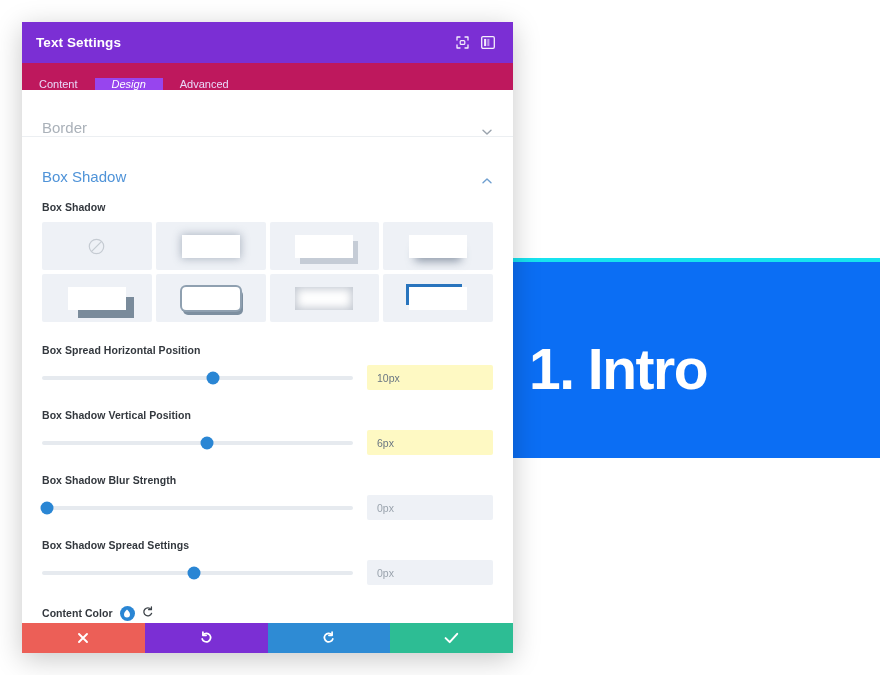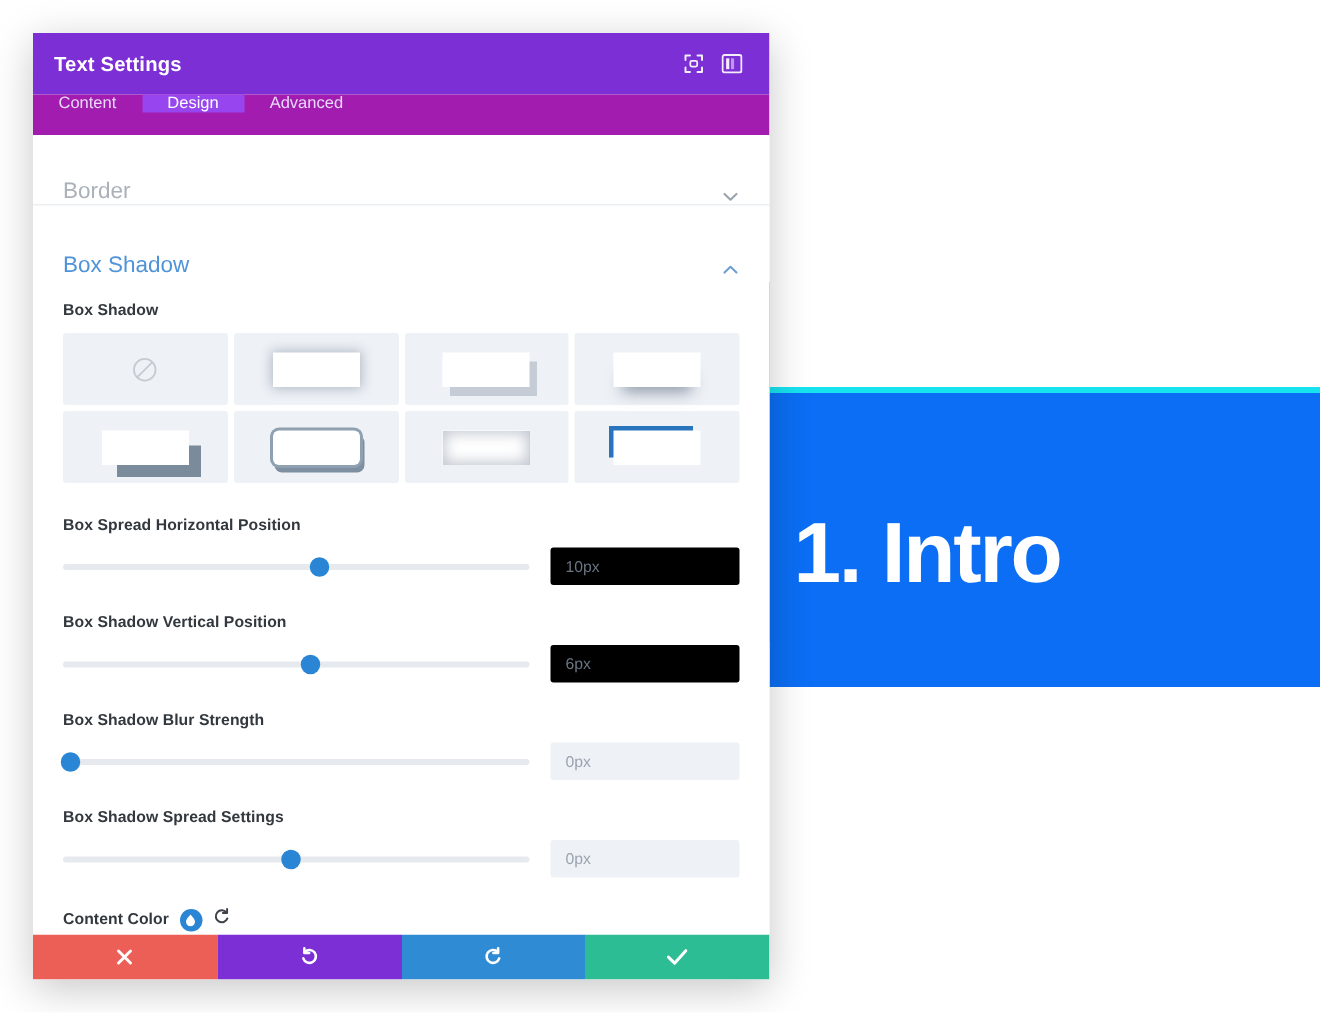--- a/index.html
+++ b/index.html
@@ -55,27 +55,27 @@
   }
   #modal-title{color:#fff;font-size:13.5px;font-weight:bold;flex:1;letter-spacing:.1px;}
   .hdr-icon{
     width:22px;height:22px;display:flex;align-items:center;justify-content:center;
     cursor:pointer;opacity:.92;margin-left:4px;
   }
   .hdr-icon svg{display:block;}
 
   
   #modal-tabs{
-    height:27px;background:#a21caf;display:flex;align-items:flex-start;flex:0 0 auto;
+    height:27px;background:#be185d;display:flex;align-items:flex-end;flex:0 0 auto;
   }
   .mtab{
     padding:0 17px;display:flex;align-items:center;justify-content:center;
     font-size:11px;color:#e9d9fb;cursor:pointer;font-weight:normal;
   }
-  .mtab.active{background:#9745ee;color:#ffffff;}
+  .mtab.active{background:#9745ee;color:#ffffff;font-style:italic;}
 
   
   #modal-body{
     flex:1 1 auto;overflow:hidden;position:relative;background:#fff;
   }
   #modal-scroll{
     position:absolute;inset:0;overflow-y:auto;padding:0;
   }
 
   
@@ -120,21 +120,21 @@
   }
   .knob{
     position:absolute;top:50%;width:13px;height:13px;border-radius:50%;
     background:#2a86d4;transform:translate(-50%,-50%);cursor:pointer;
   }
   .num-input{
     width:126px;height:25px;background:#eef1f6;border:none;border-radius:2px;
     font-size:10.5px;color:#9aa3ad;padding:0 10px;box-sizing:border-box;
     display:flex;align-items:center;font-family:inherit;
   }
-  .num-input.filled{background:#000000;color:#6a7683;}
+  .num-input.filled{background:#fef9c3;color:#6a7683;}
 
   
   #shadow-color-label-row{display:flex;align-items:center;gap:7px;margin-bottom:10px;}
   #shadow-color-label-row .field-label{margin-bottom:0;}
   .mini-circle{
     width:15px;height:15px;border-radius:50%;background:#2a86d4;
     display:flex;align-items:center;justify-content:center;cursor:pointer;
   }
   .reset-ico{cursor:pointer;display:block;}
 

